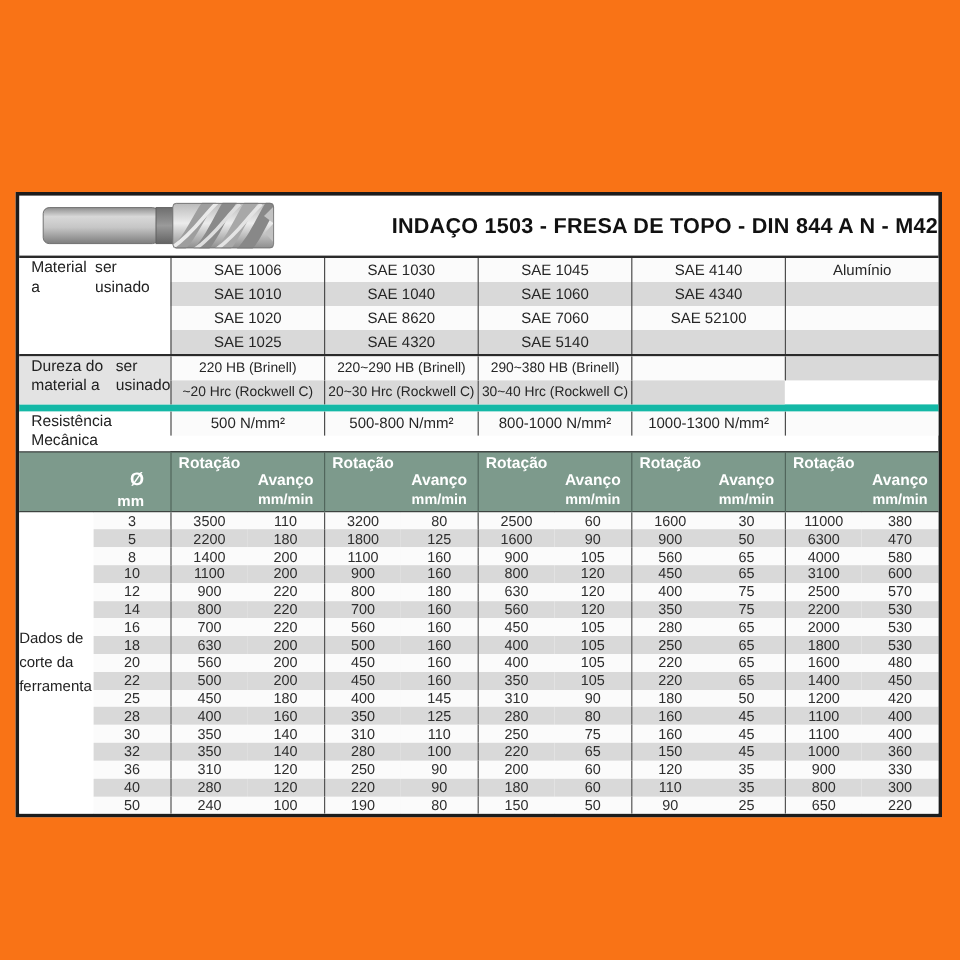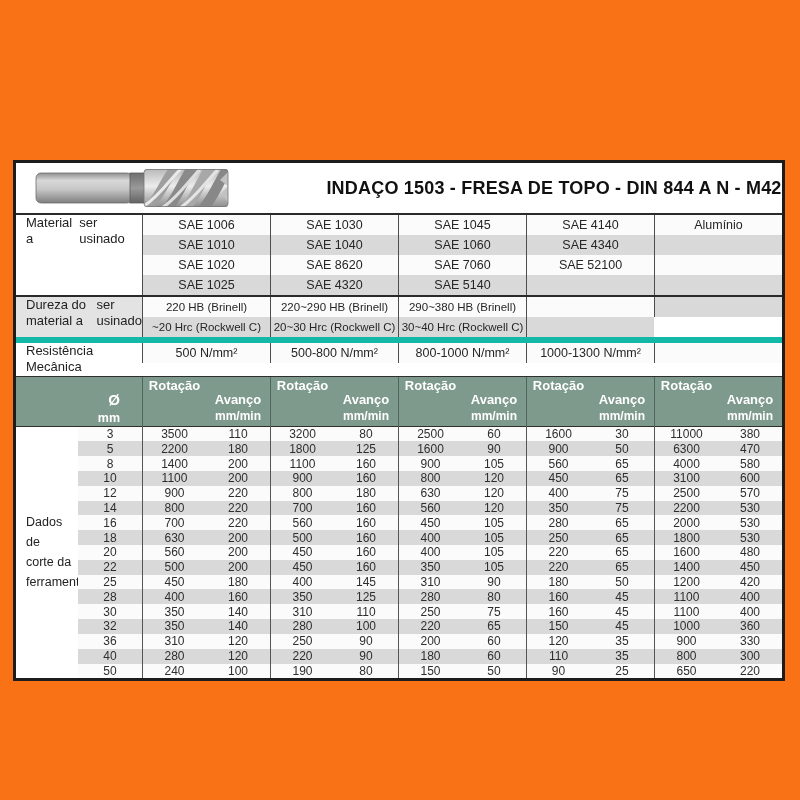--- a/index.html
+++ b/index.html
@@ -36,21 +36,21 @@
   .hcell{display:flex;flex-direction:column;justify-content:center;align-items:center;color:#fff;
          font-weight:bold;box-sizing:border-box;}
   .hcell .t{font-size:13px;line-height:1.4;}
   .hcell .u{font-size:12px;line-height:1.3;}
   .gsep{border-left:1px solid #51665c;gap:28px;}
   .gsepd{border-left:1px solid #555;}
 
   
   .cut-grid{display:grid;grid-template-columns:62px 64px repeat(10,64px);grid-auto-rows:14.82px;}
   .cut-grid .lbl{grid-column:1;grid-row:1 / span 17;background:#fff;display:flex;flex-direction:column;
-                 justify-content:center;padding-left:10px;font-size:12.5px;line-height:1.6;box-sizing:border-box;}
+                 justify-content:center;font-size:12.5px;line-height:1.6;box-sizing:border-box;}
   .dcell{display:flex;align-items:center;justify-content:center;font-size:12px;color:#2e2e2e;
          box-sizing:border-box;overflow:hidden;}
 </style>
 </head>
 <body>
 
 <div class="page">
   <div class="sheet">
 
     <div class="title-row">

